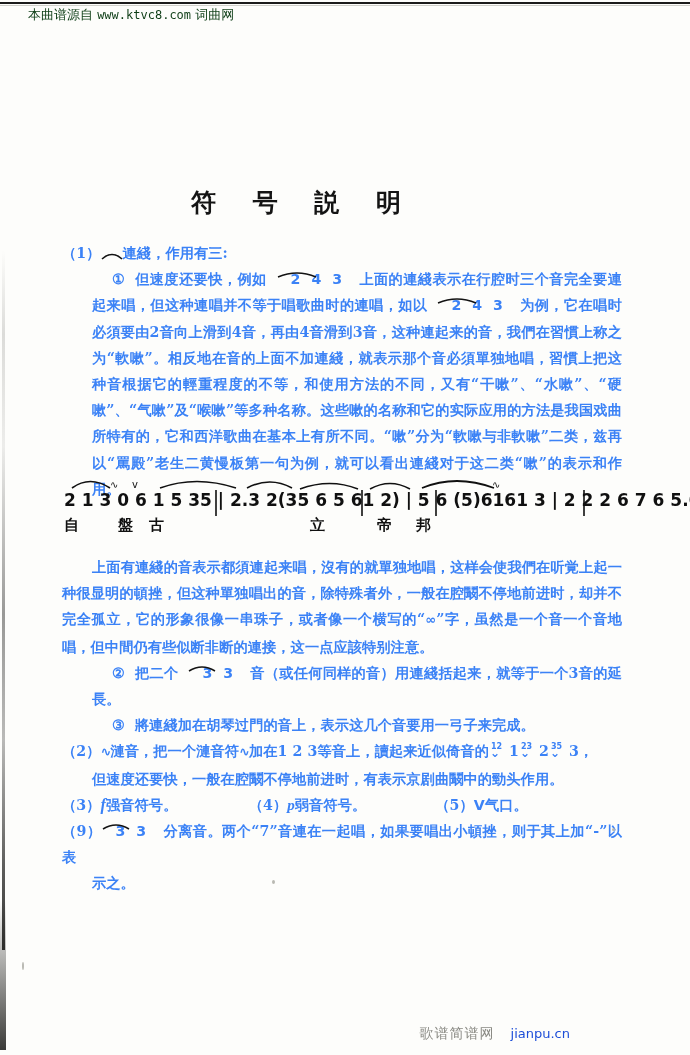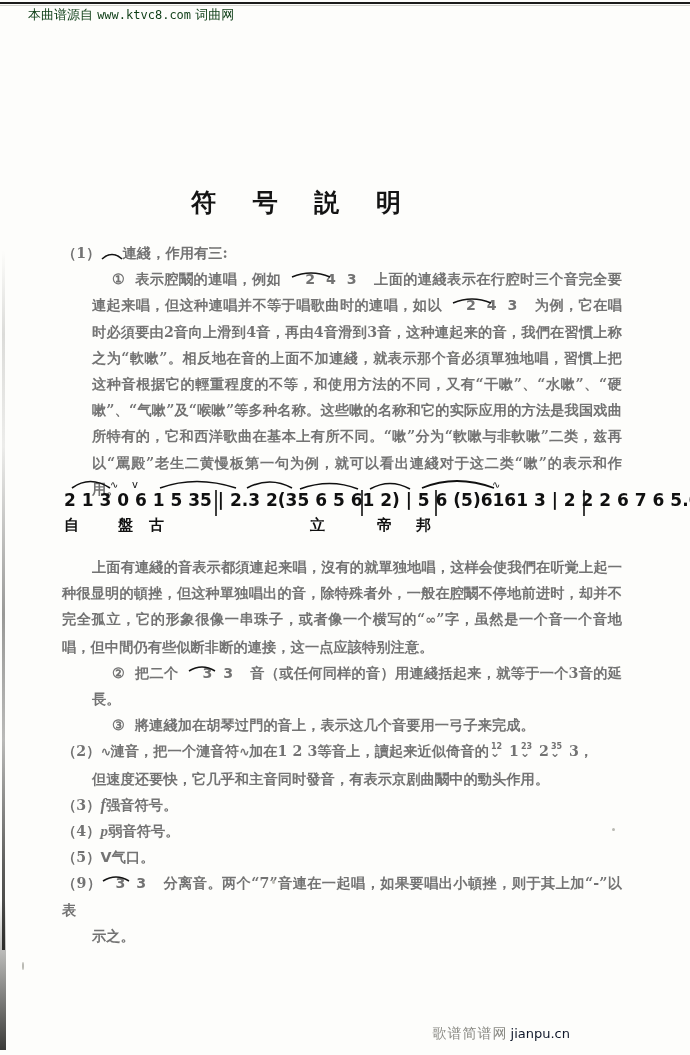--- a/index.html
+++ b/index.html
@@ -84,21 +84,21 @@
   
   .body-text {
     position: absolute;
     left: 62px;
     top: 240px;
     width: 560px;
     font-family: "DejaVu Serif", "Liberation Serif", serif;
     font-weight: bold;
     font-size: 14.2px;
     line-height: 26.2px;
-    color: #737373;
+    color: #3b82f6;
     text-align: justify;
     letter-spacing: 0.1px;
   }
   .p { margin: 0; }
   .p.ind2 { padding-left: 30px; }
   .circnum {
     display: inline-block;
     min-width: 15px;
     font-weight: bold;
   }
@@ -152,21 +152,21 @@
     position: absolute;
     left: 1px; top: -0.22em;
     font-family: "DejaVu Sans", sans-serif;
     font-size: 12px;
   }
   
   .cols3 {
     display: block;
     width: 560px;
   }
-  .cols3 .row { display: flex; flex-direction: column; }
+  .cols3 .row { display: flex; }
   .cols3 .cell { flex: 0 0 33.33%; white-space: nowrap; }
   .cresc, .dim {
     display: inline-block;
     width: 26px; height: 9px;
     vertical-align: 1px;
     position: relative;
   }
   .breath {
     font-family: "DejaVu Sans", sans-serif;
     font-weight: bold;
@@ -210,21 +210,21 @@
   
   .watermark {
     position: absolute;
     right: 14px;
     bottom: 12px;
     font-family: "DejaVu Sans", sans-serif;
     font-size: 14px;
     white-space: nowrap;
   }
   .watermark .cn { color: #8a8a84; letter-spacing: 1px; margin-left: 40px; }
-  .watermark .en { color: #0f172a; font-size: 13px; margin-left: 3px; }
+  .watermark .en { color: #1d4ed8; font-size: 13px; margin-left: 16px; }
   .speck {
     position: absolute;
     background: #b9b9b2;
     border-radius: 50%;
   }
 </style>
 </head>
 <body>
 
 <div class="page">
@@ -244,21 +244,21 @@
 
   <div class="body-text">
 
     <p class="p">
       <span>（1）</span><span class="sym-slur-inline"><svg width="22" height="10" viewBox="0 0 22 10">
             <path d="M1,8 Q11,-1 21,8" stroke="#131313" stroke-width="1.6" fill="none"></path>
           </svg></span><span>連綫</span><span>，作用有三:</span>
     </p>
 
     <p class="p ind2" style="text-indent:10px;">
-      <span class="circnum">①</span><span class="gap"></span><span>表示腔鬫的連唱，例如</span><span class="note-grp"><span class="arc"><svg width="40" height="8" viewBox="0 0 40 8" preserveAspectRatio="none">
+      <span class="circnum">①</span><span class="gap"></span><span>但速度还要快，例如</span><span class="note-grp"><span class="arc"><svg width="40" height="8" viewBox="0 0 40 8" preserveAspectRatio="none">
               <path d="M1,7 Q20,-1 39,7" stroke="#131313" stroke-width="1.5" fill="none"></path>
             </svg></span><span class="nums">2 4 3</span></span><span>上面的連綫表示在行腔时三个音完全要連起来唱，但这种連唱并不等于唱歌曲时的連唱，如以</span><span class="note-grp"><span class="arc"><svg width="40" height="8" viewBox="0 0 40 8" preserveAspectRatio="none">
               <path d="M1,7 Q20,-1 39,7" stroke="#131313" stroke-width="1.5" fill="none"></path>
             </svg></span><span class="nums">2 4 3</span></span><span>为例，它在唱时必須要由2音向上滑到4音，再由4音滑到3音，这种連起来的音，我們在習慣上称之为“軟嗽”。相反地在音的上面不加連綫，就表示那个音必須單独地唱，習慣上把这种音根据它的輕重程度的不等，和使用方法的不同，又有“干嗽”、“水嗽”、“硬嗽”、“气嗽”及“喉嗽”等多种名称。这些嗽的名称和它的实际应用的方法是我国戏曲所特有的，它和西洋歌曲在基本上有所不同。“嗽”分为“軟嗽与非軟嗽”二类，兹再以“罵殿”老生二黄慢板第一句为例，就可以看出連綫对于这二类“嗽”的表示和作用。</span>
     </p>
   </div>
 
   <div class="music">
     <svg class="overlay" width="560" height="62" viewBox="0 0 560 62">
 
@@ -301,21 +301,21 @@
     </p>
 
     <p class="p ind2" style="text-indent:10px;">
       <span class="circnum">③</span><span class="gap"></span><span>將連綫加在胡琴过門的音上，表示这几个音要用一弓子来完成。</span>
     </p>
 
     <p class="p">
       <span>（2）</span><span class="wave-sym">∿</span><span>漣音，把一个漣音符</span><span class="wave-sym">∿</span><span>加在1 2 3等音上，讀起来近似倚音的</span><span class="grace"><span class="frac">12</span><span class="wedge">⌄</span></span><span>1</span><span class="grace"><span class="frac">23</span><span class="wedge">⌄</span></span><span>2</span><span class="grace"><span class="frac">35</span><span class="wedge">⌄</span></span><span>3</span><span>，</span>
     </p>
     <p class="p ind2">
-      <span>但速度还要快，它几乎和主音同时發音，有表示京剧曲鬫中的勁头作用。</span>
+      <span>但速度还要快，一般在腔鬫不停地前进时，有表示京剧曲鬫中的勁头作用。</span>
     </p>
 
     <div class="cols3">
       <div class="row">
         <div class="cell">
           <span>（3）</span><span class="dyn-f">f</span><span>强音符号。</span>
         </div>
         <div class="cell">
           <span>（4）</span><span class="dyn-p">p</span><span>弱音符号。</span>
         </div>

